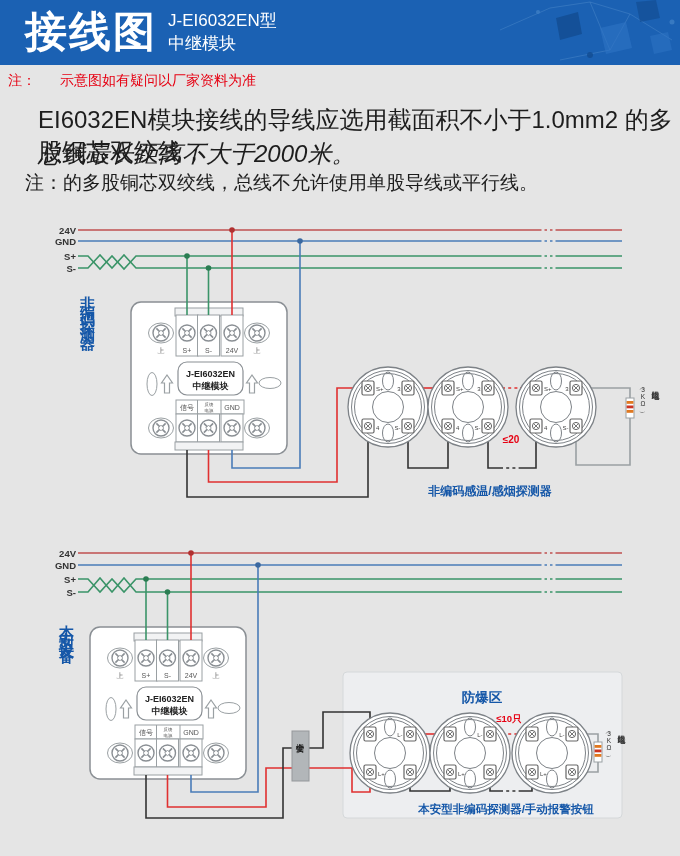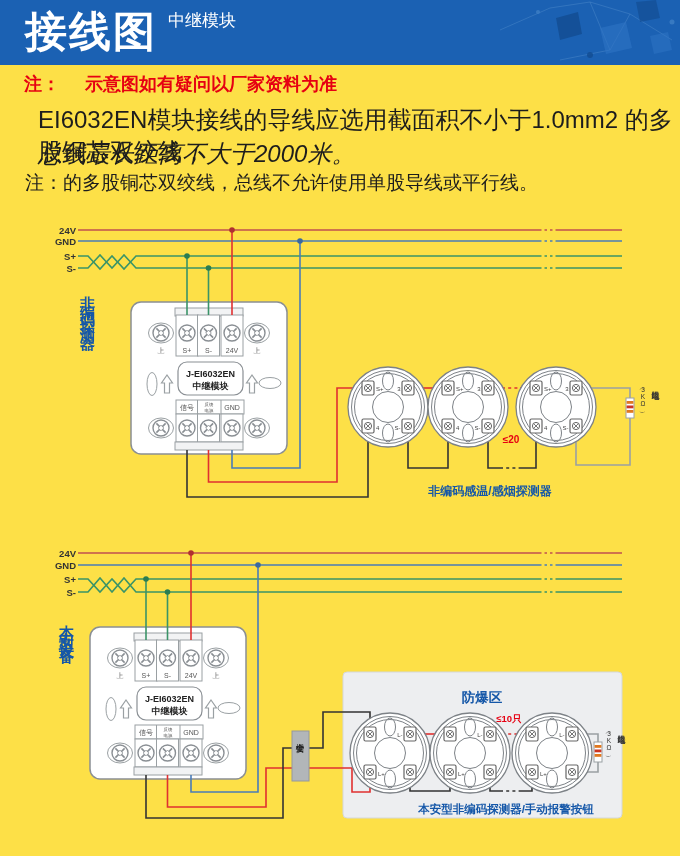--- a/index.html
+++ b/index.html
@@ -1,24 +1,24 @@
 <!DOCTYPE html>
 <html><head>
 <meta charset="utf-8">
 <style>
   html,body{margin:0;padding:0;background:#fff;}
   body{font-family:"Liberation Sans","DejaVu Sans",sans-serif;}
-  #page{position:relative;width:680px;height:856px;background:#fde047;overflow:hidden;}
+  #page{position:relative;width:680px;height:856px;background:#e5e5e5;overflow:hidden;}
   
   .header{position:absolute;left:0;top:0;width:680px;height:65px;background:#1b61b3;}
   .header .title{position:absolute;left:25px;top:4px;font-size:42px;font-weight:bold;color:#fff;letter-spacing:2px;}
   .header .sub{position:absolute;left:168px;top:9px;color:#fff;font-size:17px;line-height:23px;font-weight:500;}
   .hdr-deco{position:absolute;right:0;top:0;}
   
-  .note-red{position:absolute;left:24px;top:72px;font-size:18px;color:#e60012;font-weight:700;}
+  .note-red{position:absolute;left:8px;top:72px;font-size:14px;color:#e60012;font-weight:400;}
   .note-red .gap{margin-left:20px;}
   .body-line{position:absolute;left:38px;font-size:24px;color:#1d1d1d;}
   .b1{top:104px;} .b2{top:138px;font-style:italic;}
   .note2{position:absolute;left:25px;top:170px;font-size:19px;color:#1d1d1d;}
   
   .diagram{position:absolute;left:0;top:200px;}
   text{font-family:"Liberation Sans","DejaVu Sans",sans-serif;}
   .buslab{font-size:9.5px;font-weight:bold;fill:#333;}
   .termlab{font-size:7px;fill:#555;}
   .tinylab{font-size:4.4px;fill:#555;}
@@ -30,20 +30,21 @@
   .reslab{font-size:8px;fill:#333;}
 </style>
 </head>
 <body>
 
 <div id="page">
 
   <div class="header">
     <div class="title">接线图</div>
     <div class="sub">
+      <div>J-EI6032EN型</div>
       <div>中继模块</div>
     </div>
     <svg class="hdr-deco" width="240" height="65" viewBox="0 0 240 65">
       <g stroke="#5a93d0" stroke-width="0.7" opacity="0.55" fill="none">
         <path d="M110,8 L150,2 L190,14 L170,50 M150,2 L170,50 L120,60 M190,14 L232,40 M60,30 L110,8"></path>
       </g>
       <g opacity="0.85">
         <polygon points="116,18 138,12 142,34 120,40" fill="#134e94"></polygon>
         <polygon points="160,28 186,22 192,48 166,54" fill="#2e74c4" opacity="0.7"></polygon>
         <polygon points="196,2 216,0 220,18 200,22" fill="#134e94" opacity="0.8"></polygon>

